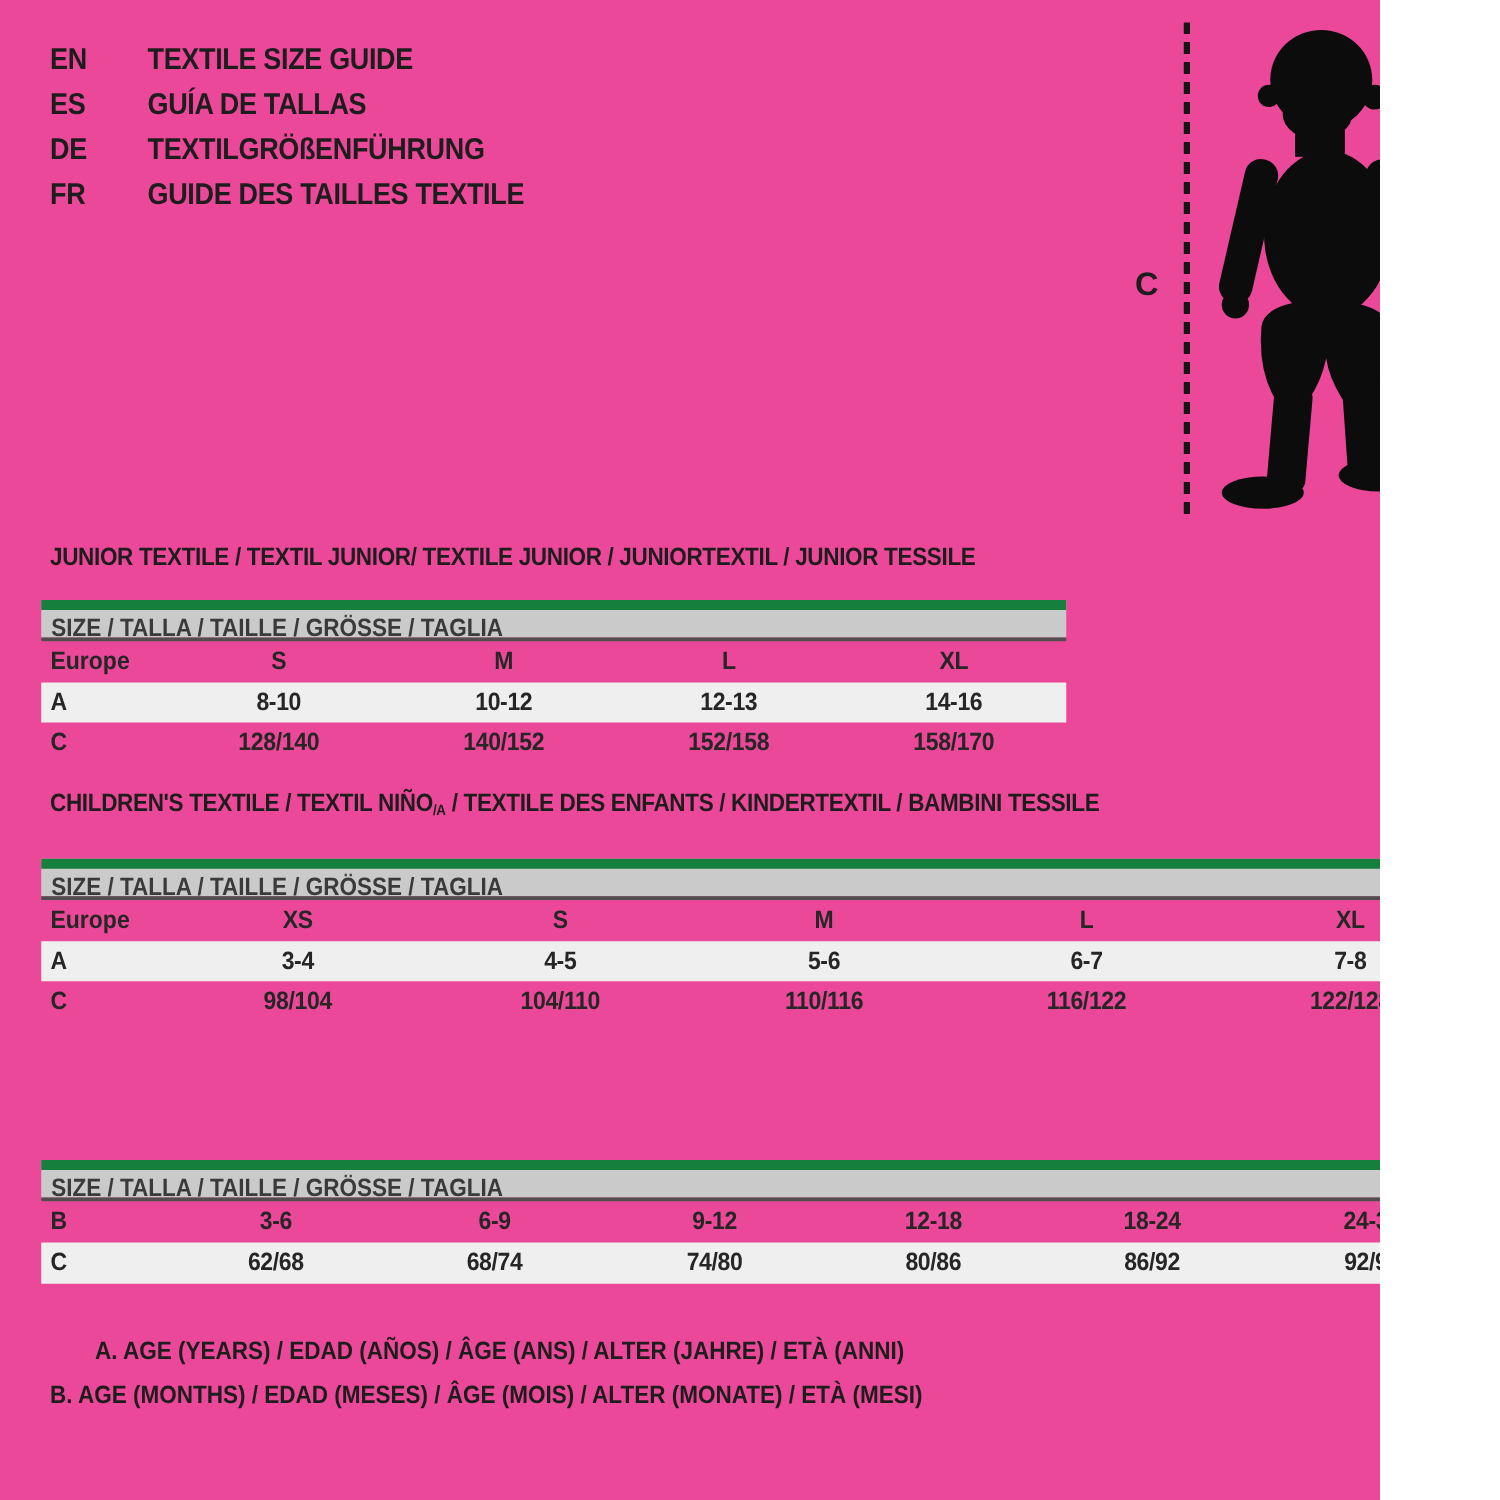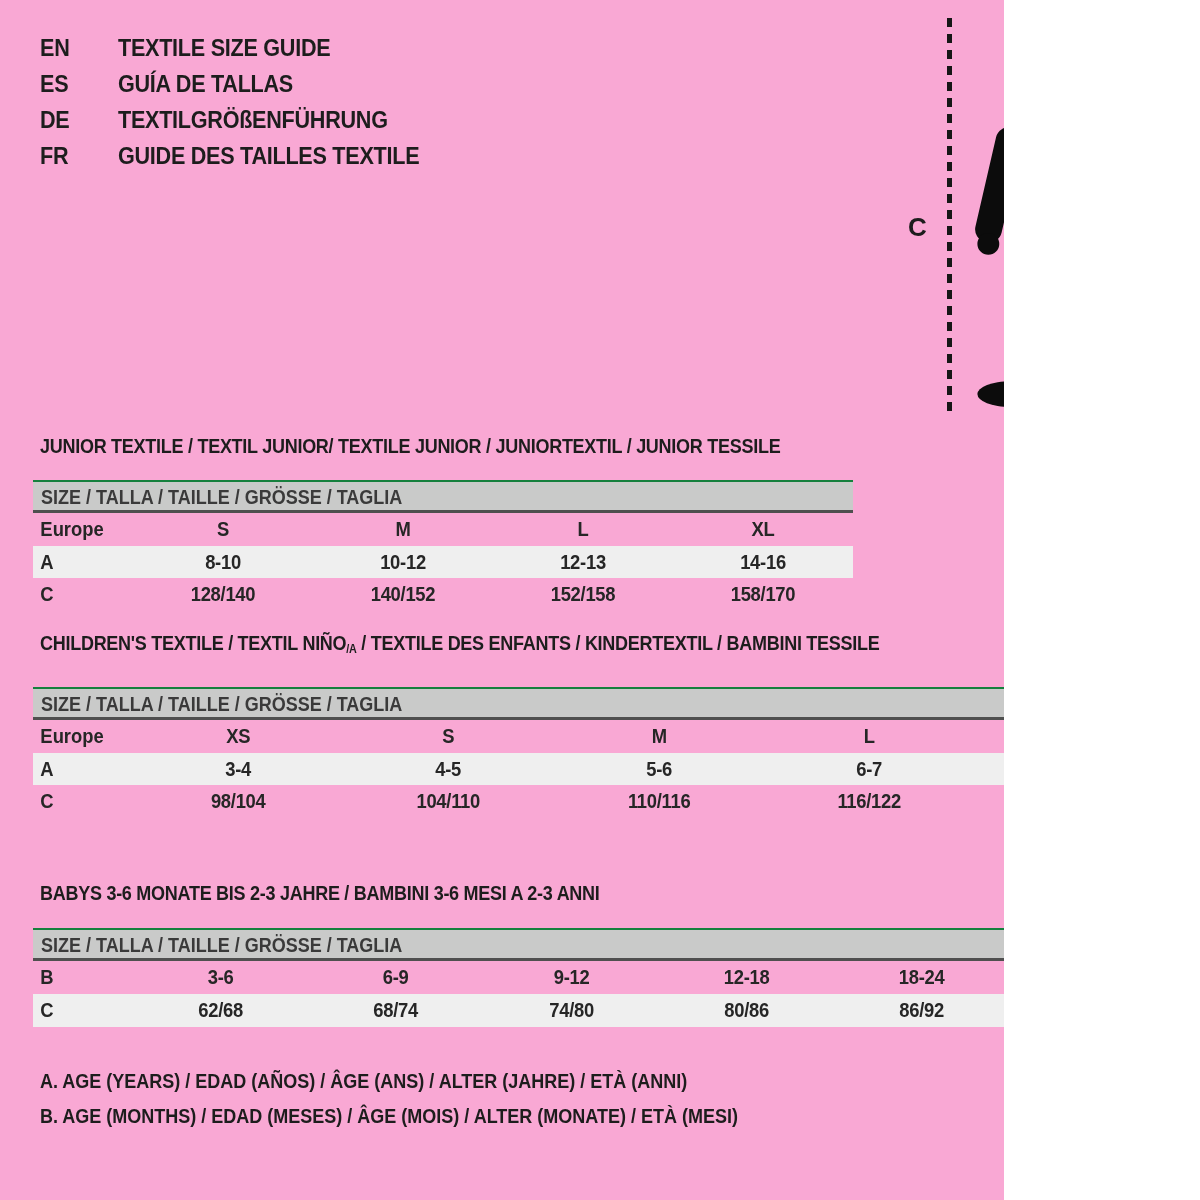--- a/index.html
+++ b/index.html
@@ -1,21 +1,21 @@
 <!DOCTYPE html>
 <html><head>
 <meta charset="utf-8">
 <style>
   * { margin: 0; padding: 0; box-sizing: border-box; }
   body { background: #ffffff; font-family: "Liberation Sans", sans-serif; }
   .page {
     position: relative;
-    width: 1004px;
+    width: 1104px;
     height: 1200px;
-    background: #f9a8d4;
+    background: #ec4899;
     color: #1d1d1d;
     overflow: hidden;
   }
   .condensed { display: inline-block; transform: scaleX(0.90); transform-origin: 0 50%; white-space: nowrap; }
 
   
   .lang-list { position: absolute; left: 40px; top: 30px; }
   .lang-row { height: 36px; line-height: 36px; font-size: 24px; font-weight: 700; letter-spacing: -0.3px; white-space: nowrap; }
   .lang-code { display: inline-block; width: 78px; vertical-align: top; }
 
@@ -26,21 +26,21 @@
   }
   .figure-label { position: absolute; left: 908px; top: 212px; font-size: 26px; font-weight: 700; }
   .baby-svg { position: absolute; left: 963px; top: 20px; width: 182px; height: 398px; }
 
   
   .section-title { position: absolute; left: 40px; font-size: 20px; font-weight: 700; letter-spacing: -0.3px; line-height: 26px; white-space: nowrap; }
   .sub-a { font-size: 0.6em; position: relative; top: 3px; font-weight: 700; }
 
   
   .size-table { position: absolute; left: 33px; }
-  .size-bar { height: 30px; line-height: 30px; background: #c9cac9; border-top: 2px solid #15803d; padding-left: 8px; font-size: 20px; font-weight: 700; color: #3a3a3a; }
+  .size-bar { height: 30px; line-height: 30px; background: #c9cac9; border-top: 8px solid #15803d; padding-left: 8px; font-size: 20px; font-weight: 700; color: #3a3a3a; }
   .t-rule { height: 3px; background: #4f4f4f; }
   .t-row { display: flex; height: 32px; line-height: 32px; font-size: 20px; font-weight: 700; color: #262626; justify-content: space-between; }
   .t-row.header { height: 33px; line-height: 33px; }
   .t-row.alt { background: #efefef; }
   .t-label { width: 100px; padding-left: 8px; text-align: left; transform: scaleX(0.92); transform-origin: 0 50%; }
   .t-cell { flex: 1; text-align: center; transform: scaleX(0.92); transform-origin: 50% 50%; letter-spacing: -0.3px; }
 
   .tbl-junior   { top: 480px; width: 820px; }
   .tbl-children { top: 687px; width: 1152px; }
   .tbl-babies   { top: 928px; width: 1152px; }
@@ -148,23 +148,20 @@
     <div class="t-row">
       <div class="t-label">C</div>
       <div class="t-cell">98/104</div>
       <div class="t-cell">104/110</div>
       <div class="t-cell">110/116</div>
       <div class="t-cell">116/122</div>
       <div class="t-cell">122/128</div>
     </div>
   </div>
 
-  <div class="section-title" style="top:880px;">
-    <span class="condensed">BABYS 3-6 MONATE BIS 2-3 JAHRE / BAMBINI 3-6 MESI A 2-3 ANNI</span>
-  </div>
   <div class="size-table tbl-babies">
     <div class="size-bar">
       <span class="condensed">SIZE / TALLA / TAILLE / GRÖSSE / TAGLIA</span>
     </div>
     <div class="t-rule"></div>
     <div class="t-row" style="height:33px;line-height:33px;">
       <div class="t-label">B</div>
       <div class="t-cell">3-6</div>
       <div class="t-cell">6-9</div>
       <div class="t-cell">9-12</div>
@@ -176,20 +173,20 @@
       <div class="t-label">C</div>
       <div class="t-cell">62/68</div>
       <div class="t-cell">68/74</div>
       <div class="t-cell">74/80</div>
       <div class="t-cell">80/86</div>
       <div class="t-cell">86/92</div>
       <div class="t-cell">92/98</div>
     </div>
   </div>
 
-  <div class="note" style="top:1068px;">
+  <div class="note" style="top:1068px;margin-left:36px;">
     <span class="condensed">A. AGE (YEARS) / EDAD (AÑOS) / ÂGE (ANS) / ALTER (JAHRE) / ETÀ (ANNI)</span>
   </div>
   <div class="note" style="top:1103px;">
     <span class="condensed">B. AGE (MONTHS) / EDAD (MESES) / ÂGE (MOIS) / ALTER (MONATE) / ETÀ (MESI)</span>
   </div>
 
 </div>
 
 </body></html>

